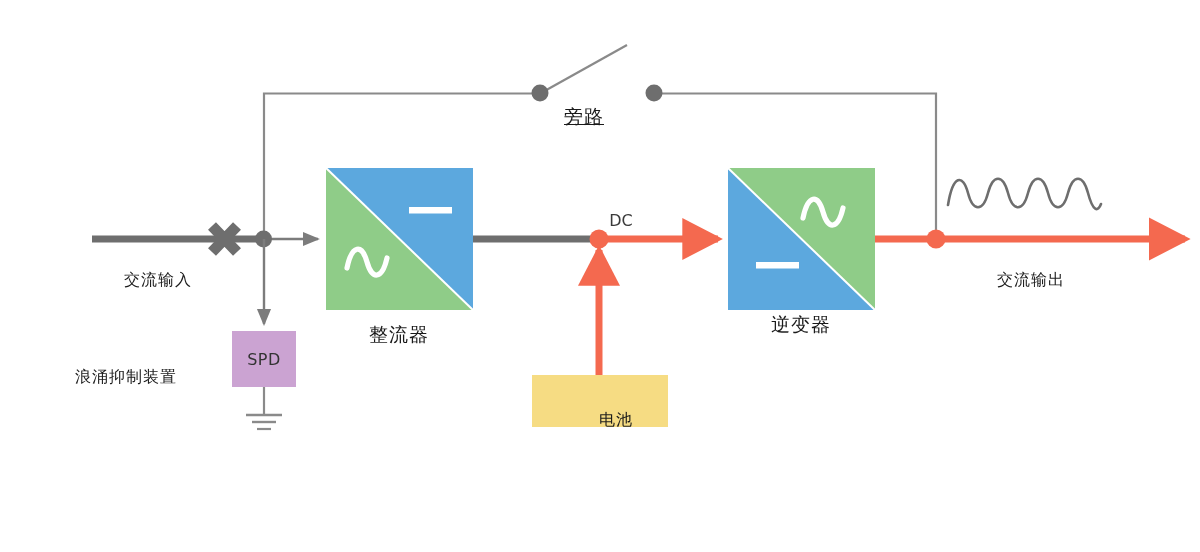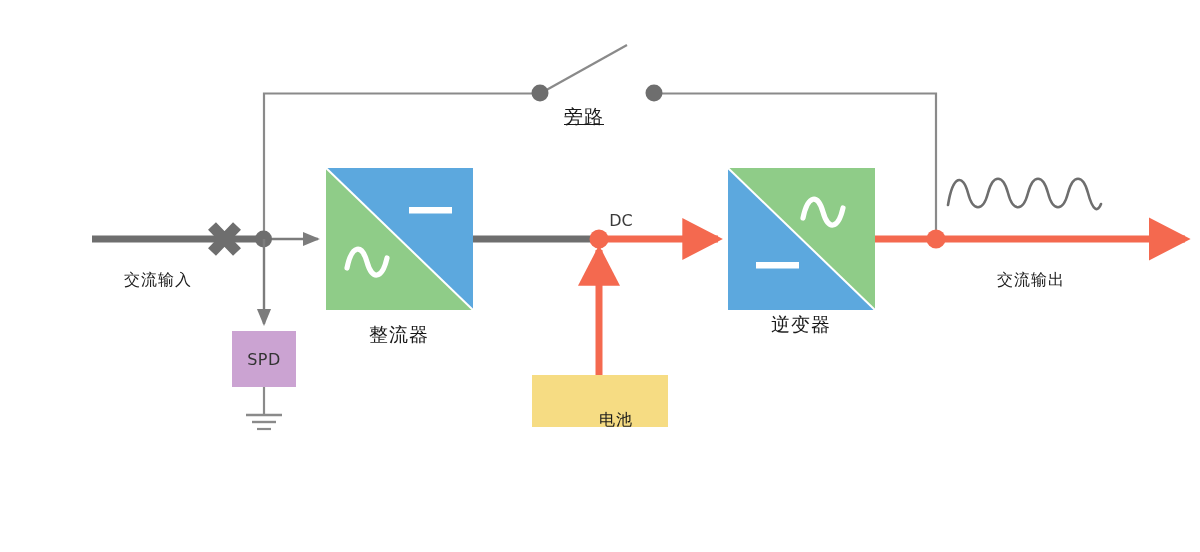--- a/index.html
+++ b/index.html
@@ -191,16 +191,17 @@
   <div class="lbl lbl-cjk-md center-x" style="left:584px; top:104px;">旁路</div>
 
   <div class="lbl lbl-block center-x" style="left:399px; top:322px;">整流器</div>
 
   <div class="lbl lbl-block center-x" style="left:801px; top:312px;">逆变器</div>
 
   <div class="lbl lbl-cjk-lg center-x" style="left:616px; top:388px;">电池</div>
 
   <div class="lbl lbl-spd center-x" style="left:264px; top:350px;">SPD</div>
 
+  <div class="lbl lbl-cjk-lg" style="left:75px; top:345px;">浪涌抑制装置</div>
 
   <div class="lbl lbl-small center-x" style="left:599px; top:211px;">DC</div>
 
 </div>
 
 </body></html>

